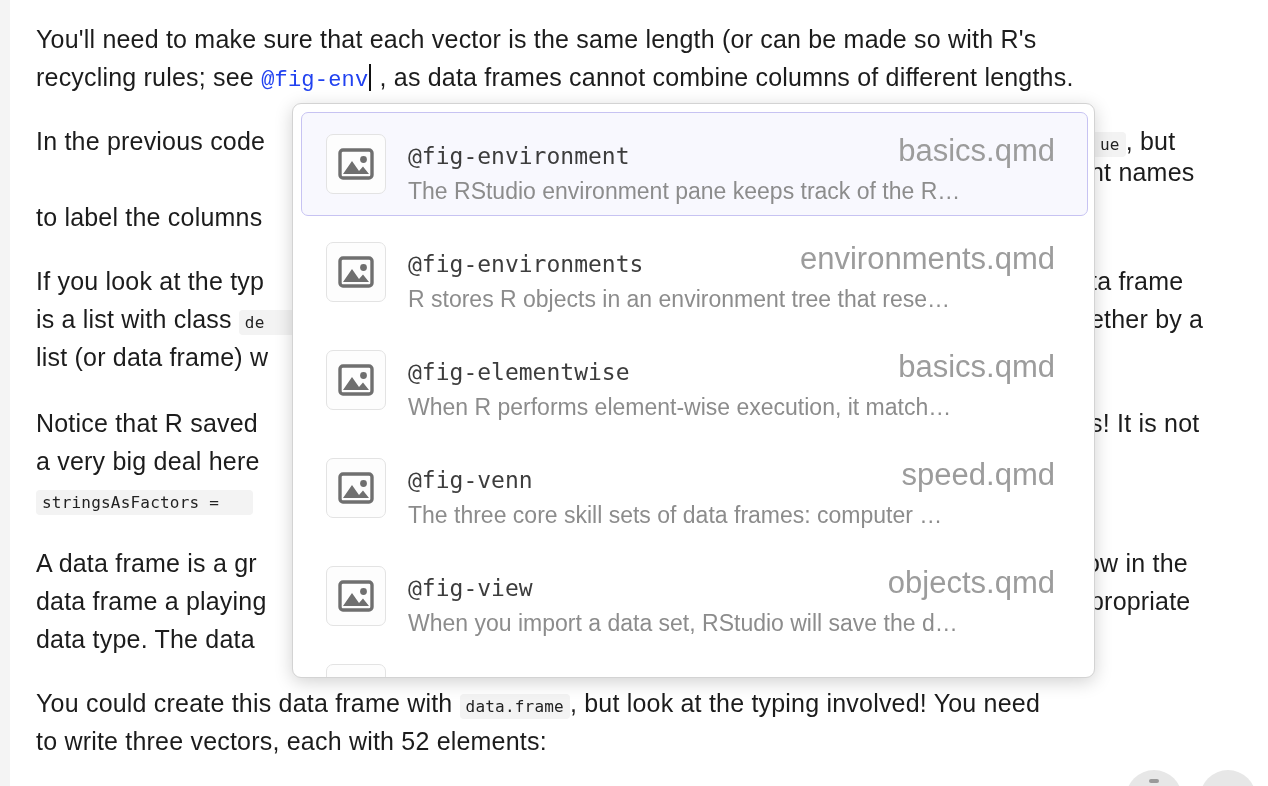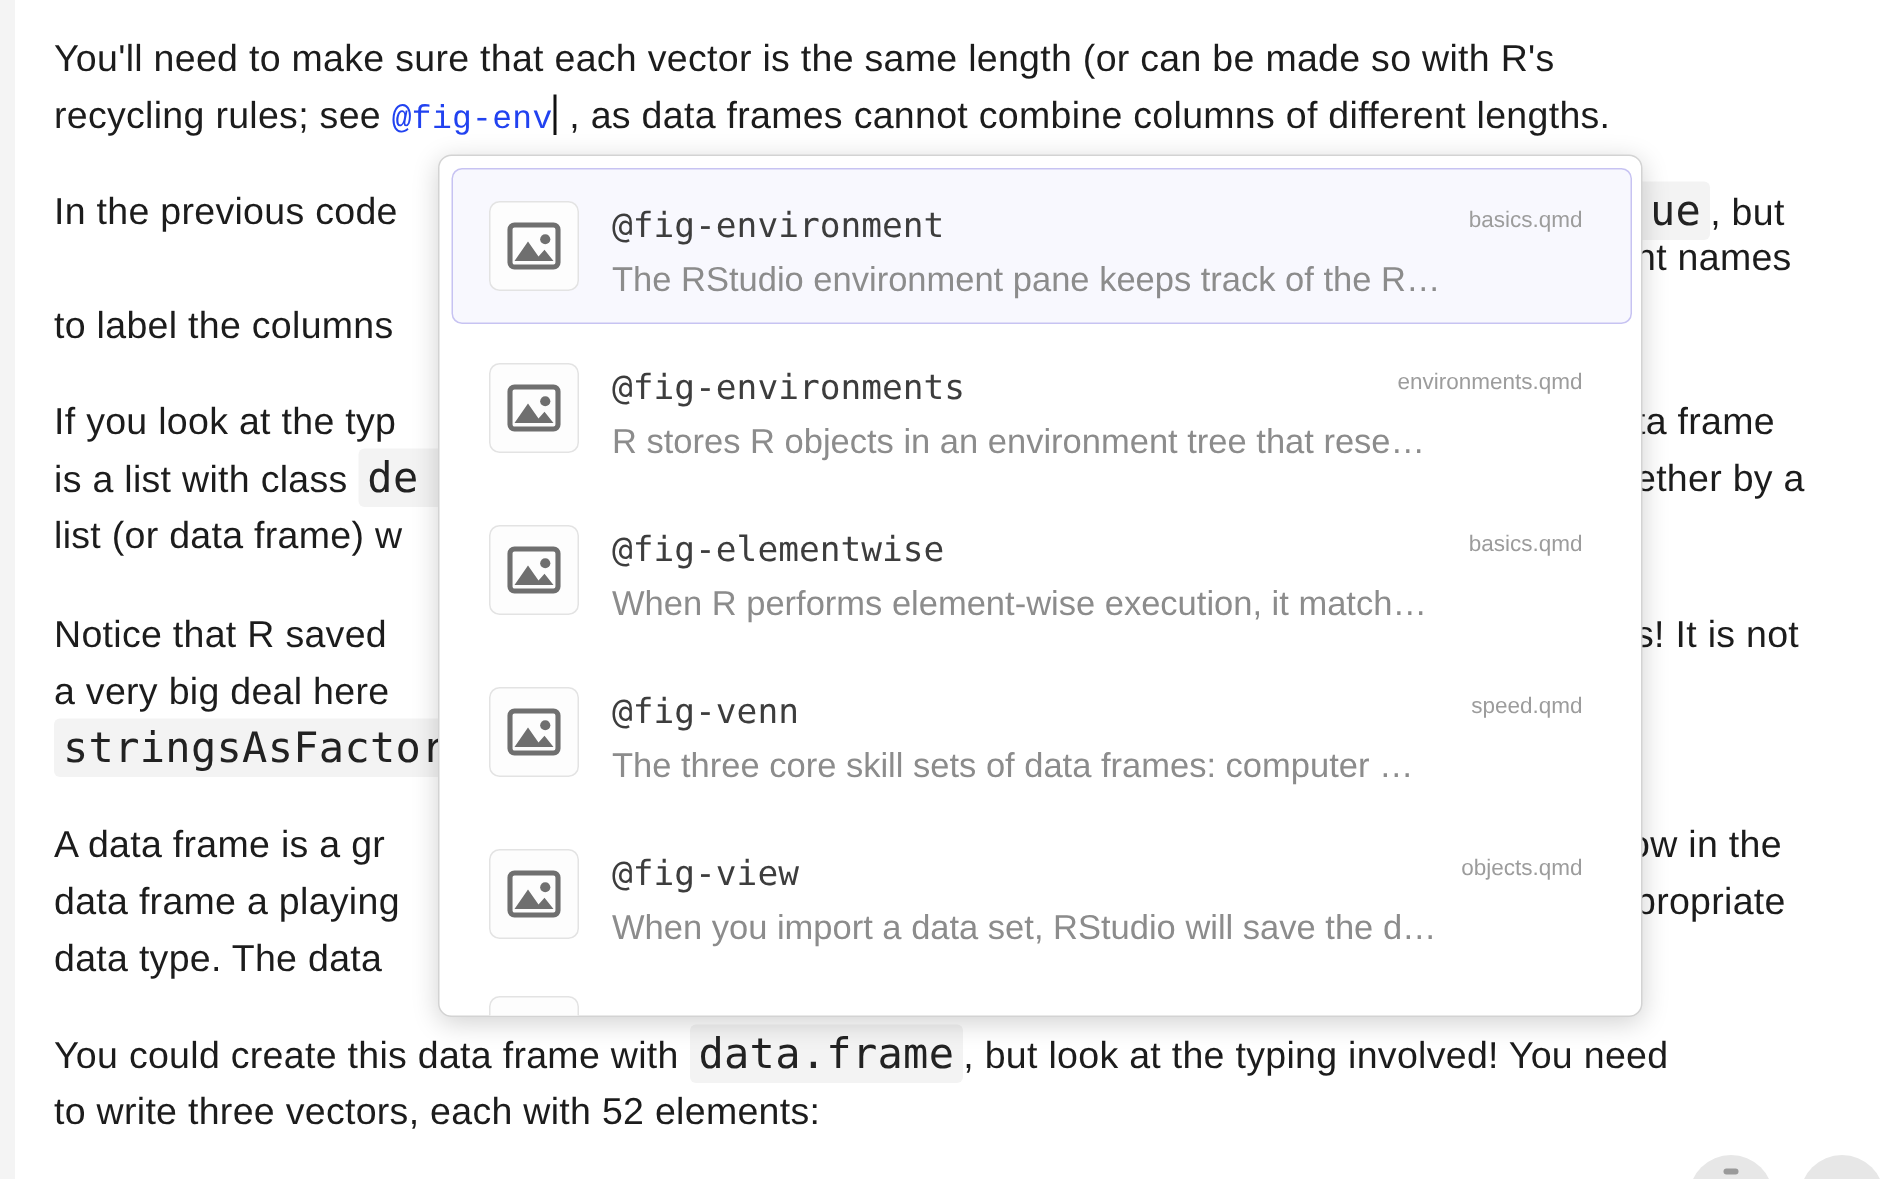--- a/index.html
+++ b/index.html
@@ -13,21 +13,21 @@
   
   .tline {
     position:absolute; left:36px;
     font-size:25px; line-height:28px; color:#1c1c1c;
     white-space:nowrap; letter-spacing:0.2px;
   }
   .tline.rfrag { left:1090px; }
 
   .code {
     font-family:"DejaVu Sans Mono", monospace;
-    font-size:28px; color:#222;
+    font-size:16px; color:#222;
     background:#f3f3f3; border-radius:4px;
     padding:3px 6px 3px 6px;
   }
   .code.cut-right { padding-right:34px; }
   .code.cut-left  { padding-left:10px; }
 
   .ref-blue {
     font-family:Liberation Mono, monospace;
     font-size:22px; color:#2142f0;
   }
@@ -48,27 +48,27 @@
     border:1px solid transparent; border-radius:7px;
     display:flex; align-items:center; padding:0 32px 0 24px;
   }
   .pitem.selected { background:#f8f8fe; border-color:#c7c3f2; }
   .icon-box {
     width:60px; height:60px; flex:0 0 60px;
     border:1px solid #e3e3e3; border-radius:7px; background:#fdfdfd;
     display:flex; align-items:center; justify-content:center;
   }
   .pitem-text { flex:1; margin-left:22px; min-width:0; }
-  .pitem-toprow { display:flex; align-items:flex-start;margin-top:10px; }
+  .pitem-toprow { display:flex; align-items:flex-end;margin-top:10px; }
   .pitem-ref {
     font-family:"DejaVu Sans Mono", monospace;
     font-size:23px; color:#3d3d3d; white-space:nowrap;
   }
   .pitem-file {
-    margin-left:auto; font-size:15px; color:#9c9c9c; white-space:nowrap;
+    margin-left:auto; font-size:31px; color:#9c9c9c; white-space:nowrap;
   }
   .pitem-desc {
     margin-top:9px; font-size:23px; color:#8c8c8c;
     white-space:nowrap; overflow:hidden;
   }
 
   
   .fab {
     position:absolute; top:770px; width:56px; height:56px;
     border-radius:50%; background:#e7e7e7; z-index:5;

